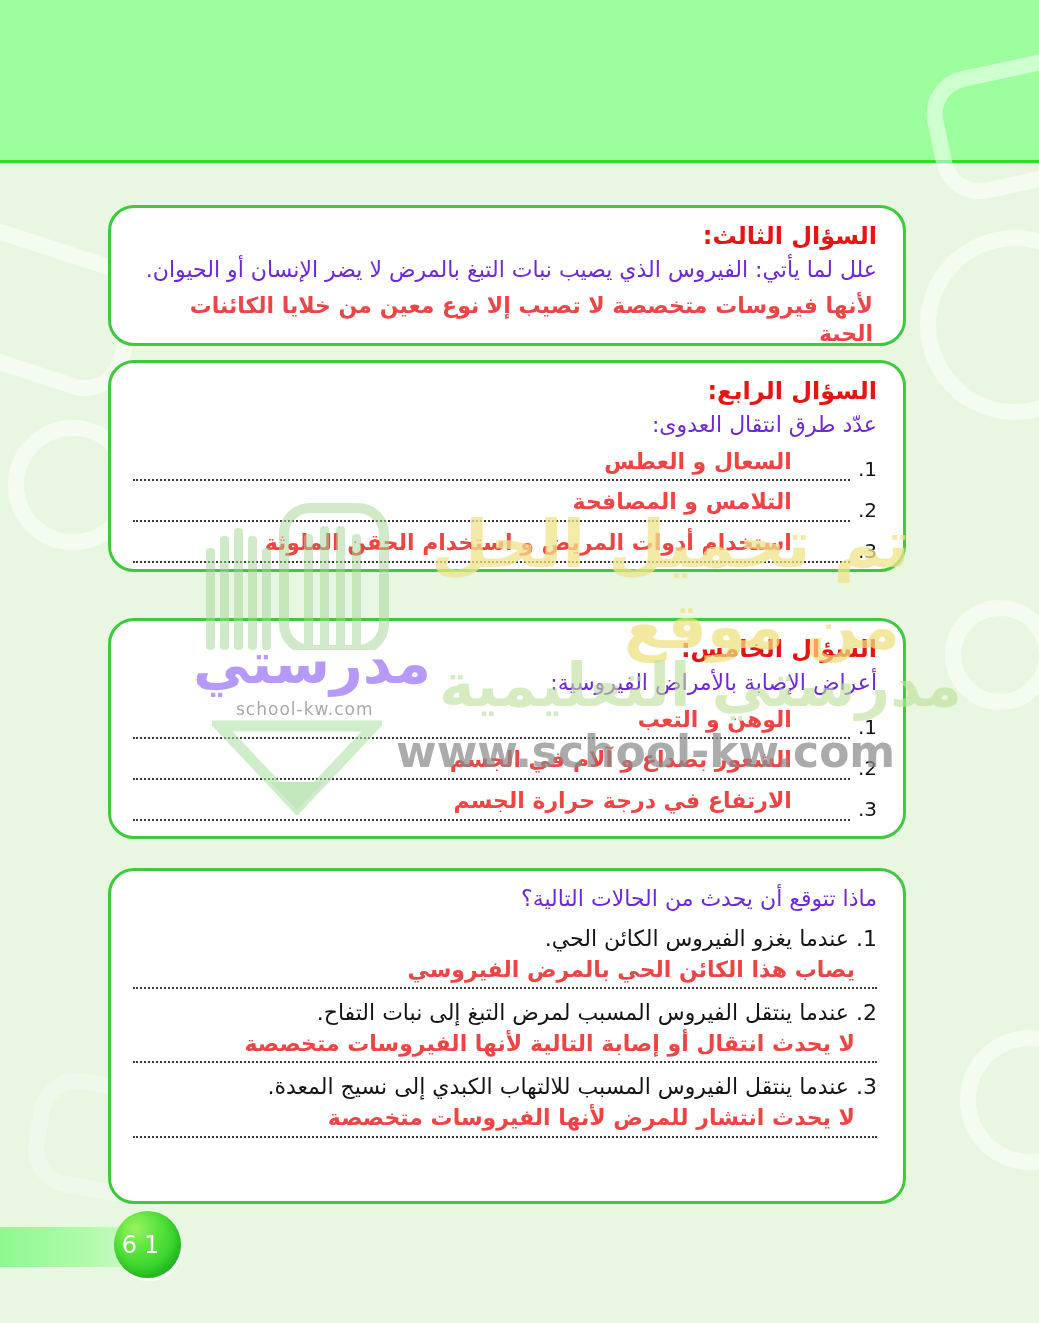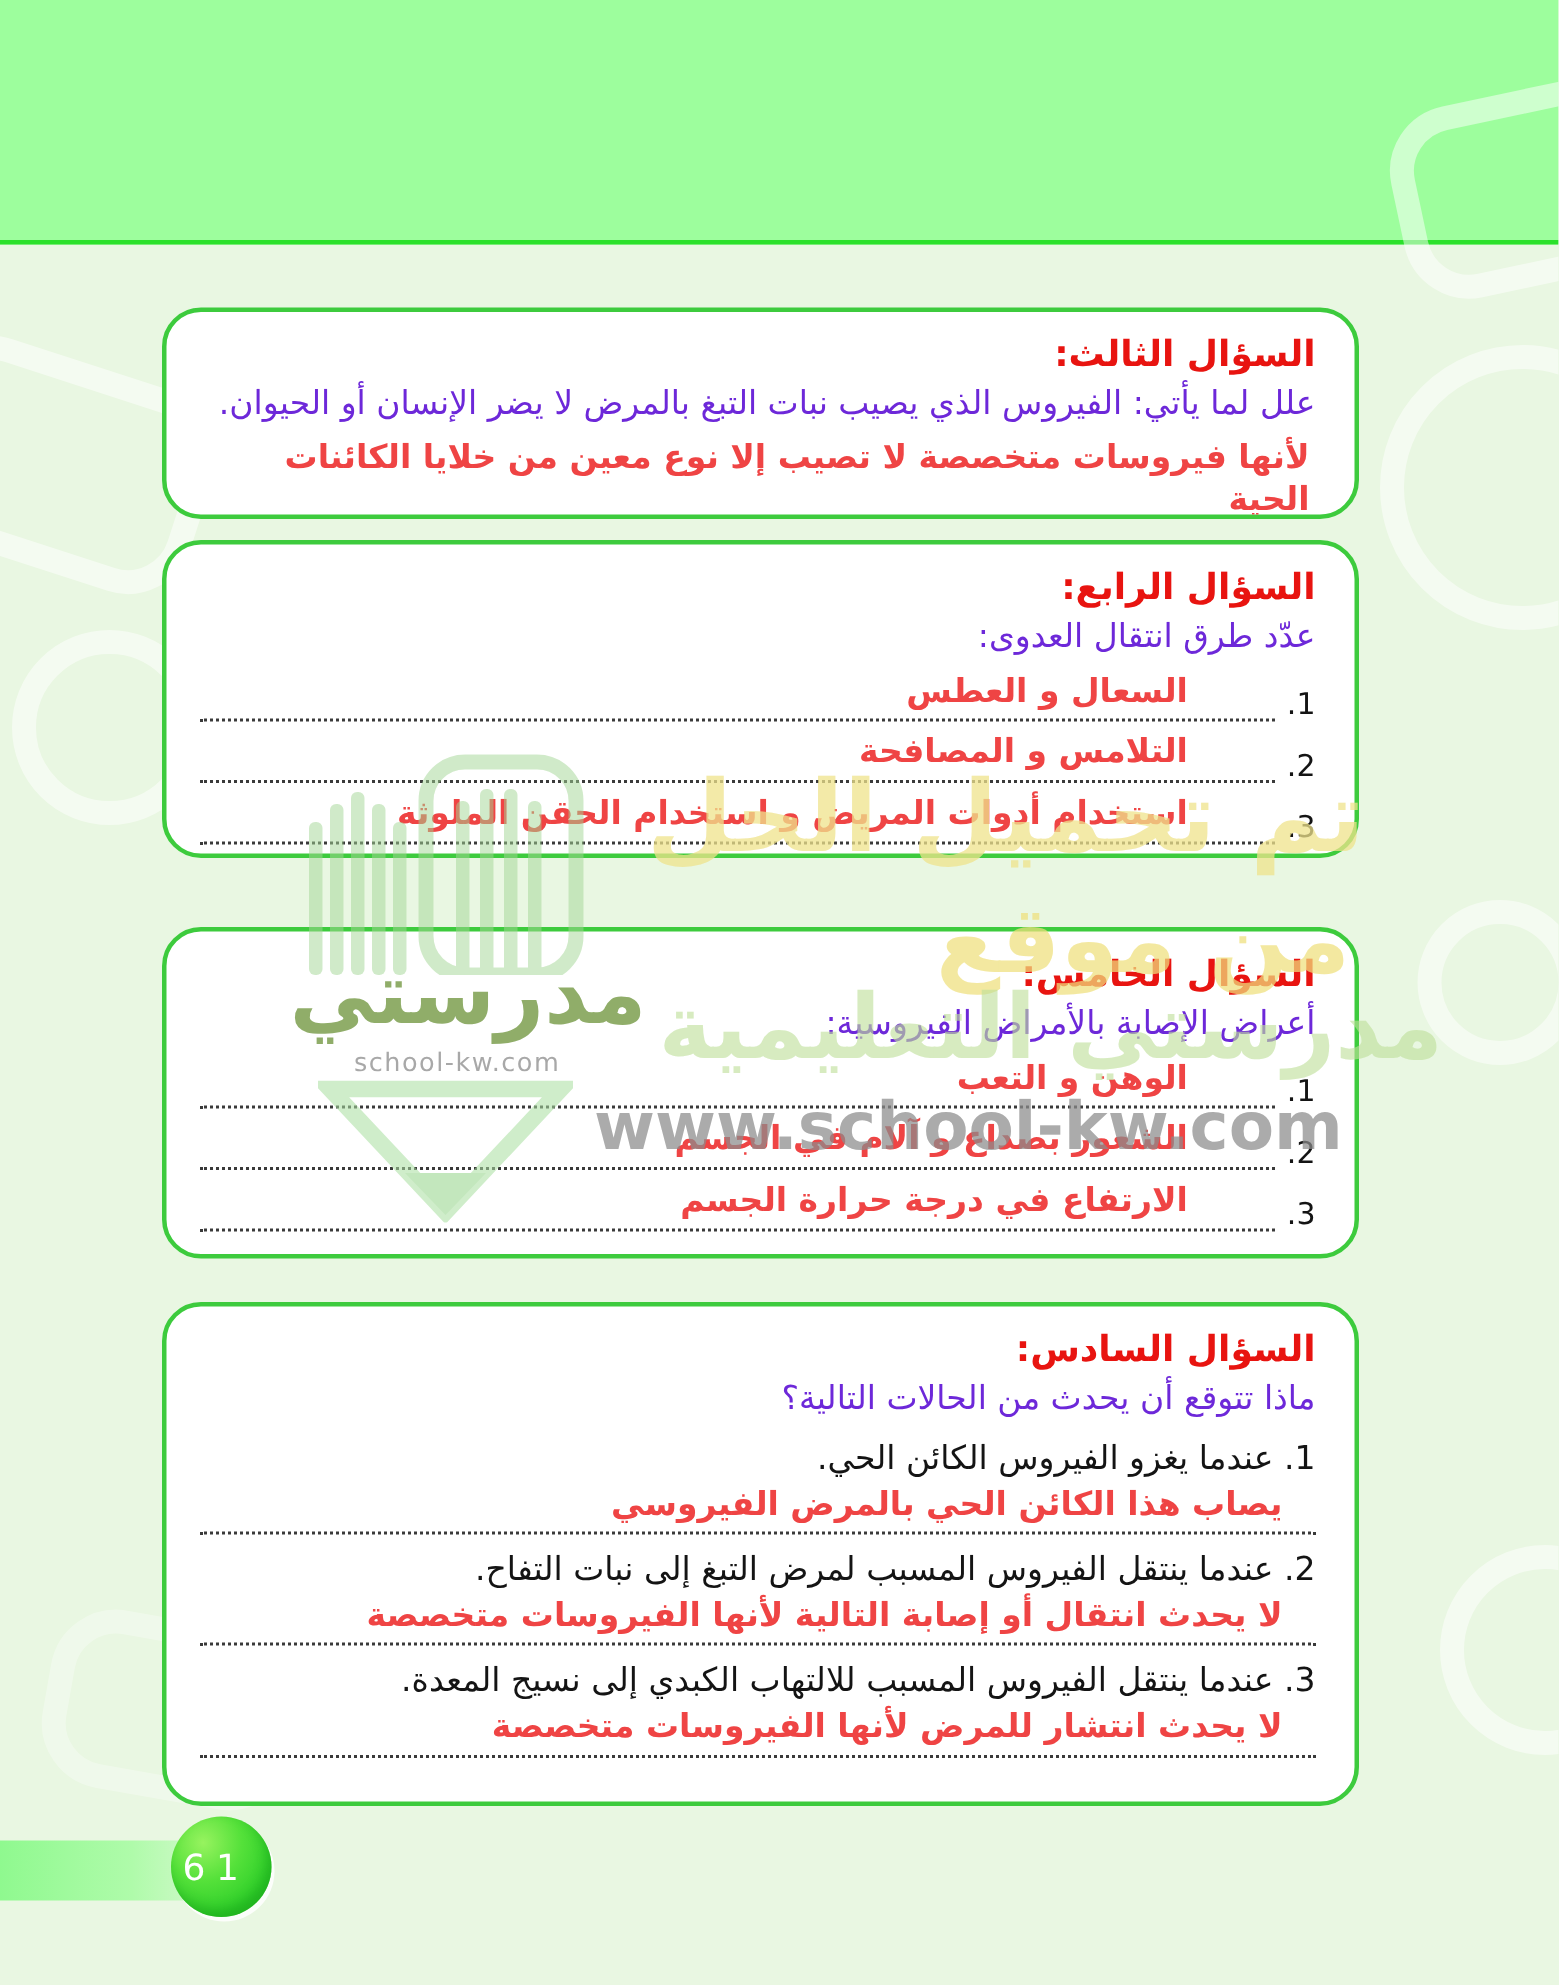--- a/index.html
+++ b/index.html
@@ -52,21 +52,21 @@
   .page-circle {
     position:absolute; top:1211px; left:114px; width:67px; height:67px; z-index:2;
     border-radius:50%;
     background:radial-gradient(circle at 32% 26%, #97F35F 0%, #55E13A 38%, #2FCF2A 72%, #29C227 100%);
     box-shadow: 2px 3px 0 rgba(255,255,255,0.85), inset -3px -5px 8px rgba(20,150,20,0.45);
     display:flex; align-items:center; justify-content:center;
     color:#ffffff; font-size:24px; letter-spacing:7px; padding-right:7px;
   }
   
   .wm { position:absolute; pointer-events:none; z-index:5; }
-  .wm-logo-text { left:193px; top:630px; font-size:57px; font-weight:bold; color:#4d7c0f; opacity:0.62; }
+  .wm-logo-text { left:193px; top:630px; font-size:57px; font-weight:bold; color:#8b5cf6; opacity:0.62; }
   .wm-logo-site { left:236px; top:699px; font-size:17px; color:#9a9a9a; opacity:0.85; direction:ltr; letter-spacing:1px; }
   .wm-y1 { right:129px; top:506px; font-size:66px; font-weight:bold; color:#EFE38C; opacity:0.75; }
   .wm-y2 { right:139px; top:590px; font-size:62px; font-weight:bold; color:#EFE07C; opacity:0.72; }
   .wm-y3 { right:77px;  top:650px; font-size:60px; font-weight:bold; color:#BFE09A; opacity:0.62; }
   .wm-url { left:396px; top:726px; font-size:44px; font-weight:bold; color:#8C8C8C; opacity:0.72; direction:ltr; }
 </style>
 </head>
 <body>
 
 <div class="top-band"></div>
@@ -136,21 +136,20 @@
   <div class="n-item">
     <span class="n-num">3.</span>
     <div class="n-body">
       <div class="answer n-ans">الارتفاع في درجة حرارة الجسم</div>
       <div class="dots"></div>
     </div>
   </div>
 </div>
 
 <div class="qbox" id="qbox-4">
-  <div class="q-title">السؤال السادس:</div>
   <div class="q-text">ماذا تتوقع أن يحدث من الحالات التالية؟</div>
 
   <div class="c-item">
     <div class="c-text">
       <span>1.</span>
       <span>عندما يغزو الفيروس الكائن الحي.</span>
     </div>
     <div class="answer c-ans">يصاب هذا الكائن الحي بالمرض الفيروسي</div>
     <div class="dots"></div>
   </div>

